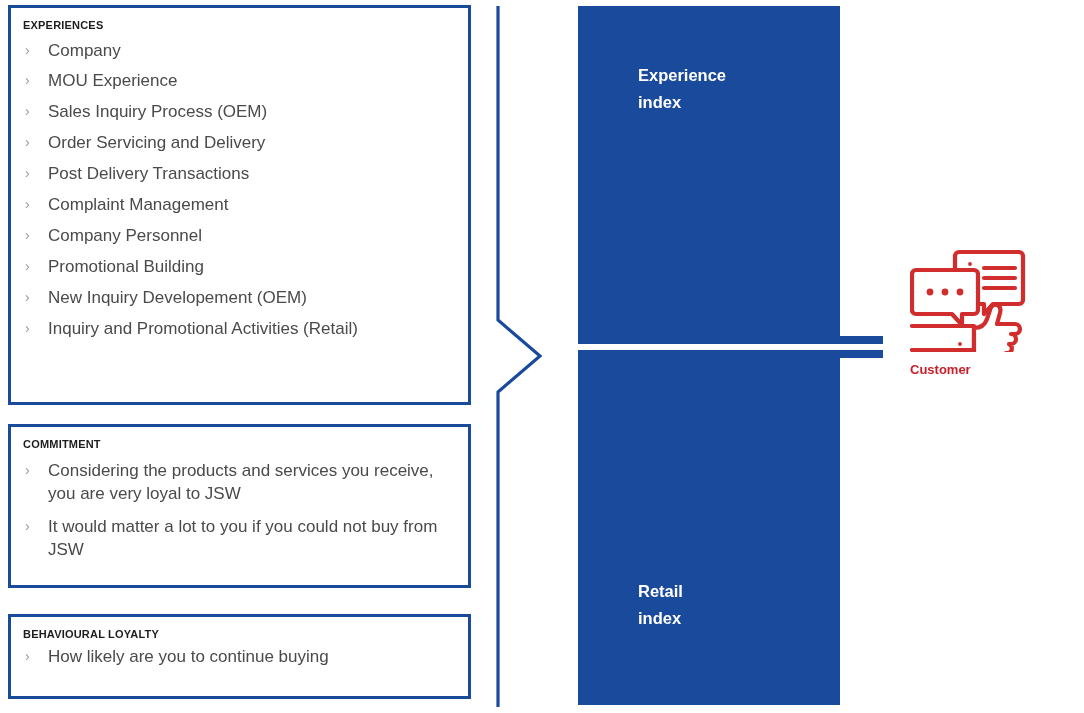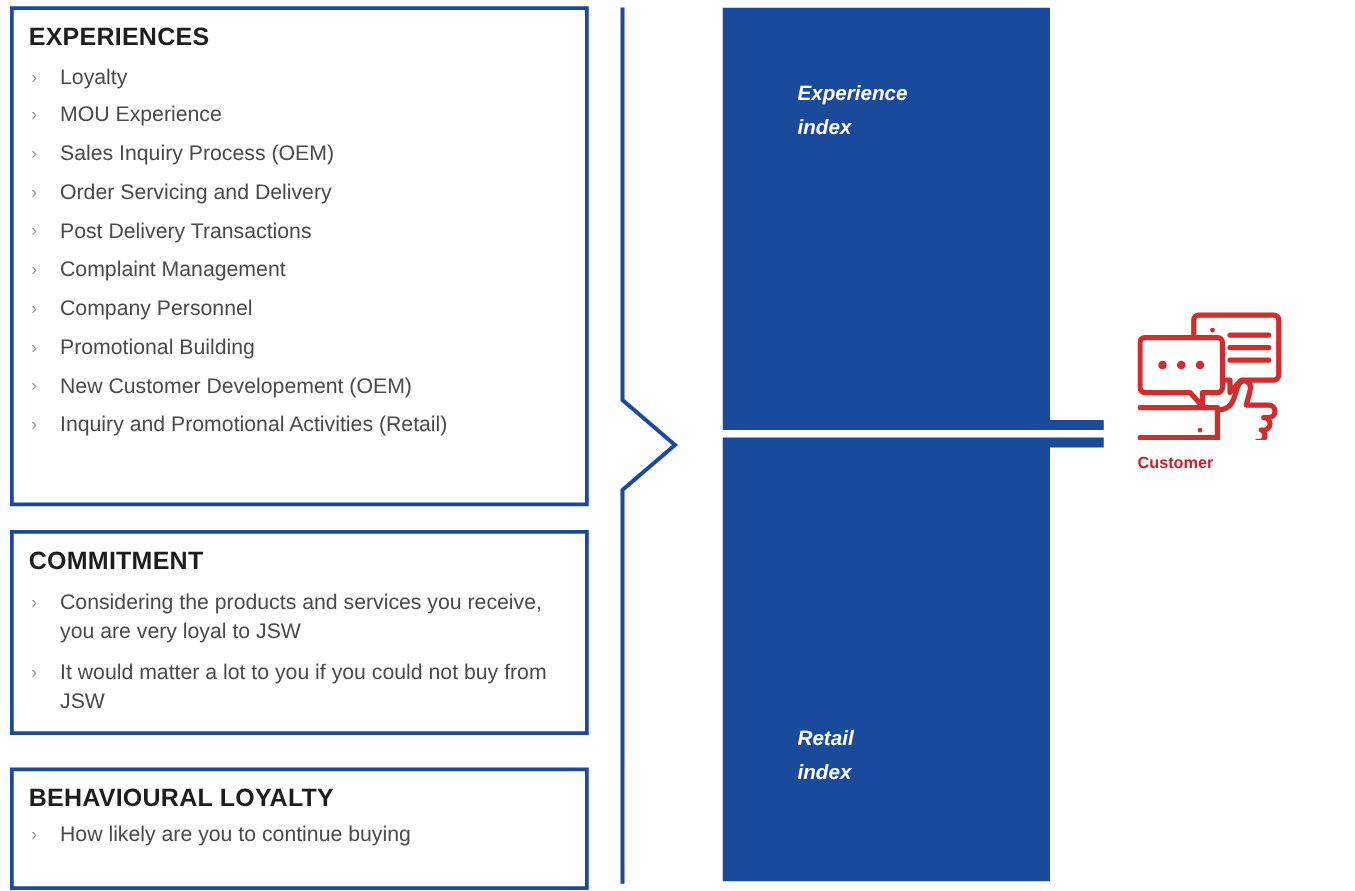--- a/index.html
+++ b/index.html
@@ -20,25 +20,25 @@
   
   .panel {
     position: absolute;
     left: 8px;
     box-sizing: border-box;
     border: 3px solid #1a4a9c;
     background: #ffffff;
   }
   #panel-experiences { top: 5px;   width: 463px; height: 400px; }
   #panel-commitment  { top: 424px; width: 463px; height: 164px; }
-  #panel-loyalty     { top: 614px; width: 463px; height: 98px;  }
+  #panel-loyalty     { top: 614px; width: 463px; height: 85px;  }
 
   .panel-title {
     font-weight: bold;
-    font-size: 20px;
+    font-size: 11px;
     letter-spacing: 0.2px;
     color: #1d1d1d;
     margin: 11px 0 2px 12px;
     font-family: "Liberation Sans", sans-serif;
   }
 
   ul.bullets {
     list-style: none;
     margin: 0;
     padding: 0 10px 0 12px;
@@ -83,21 +83,20 @@
   }
   .index-label {
     position: absolute;
     left: 60px;
     color: #ffffff;
     font-weight: bold;
     font-size: 16.5px;
     line-height: 1.65;
     font-family: "Liberation Sans", sans-serif;
     white-space: pre;
-    font-style: italic;
   }
   #label-experience { top: 56px; }
   #label-loyalty    { top: 572px; }
 
   
   #csi-block {
     position: absolute;
     left: 910px;
     top: 248px;
     width: 172px;
@@ -111,29 +110,29 @@
     line-height: 1.28;
     font-family: Liberation Sans, sans-serif;
   }
 </style>
 </head>
 <body>
 
 <div class="panel" id="panel-experiences">
   <div class="panel-title">EXPERIENCES</div>
   <ul class="bullets">
-    <li><span class="chev">›</span><span>Loyalty</span></li>
+    <li><span class="chev">›</span><span>Company</span></li>
     <li><span class="chev">›</span><span>MOU Experience</span></li>
     <li><span class="chev">›</span><span>Sales Inquiry Process (OEM)</span></li>
     <li><span class="chev">›</span><span>Order Servicing and Delivery</span></li>
     <li><span class="chev">›</span><span>Post Delivery Transactions</span></li>
     <li><span class="chev">›</span><span>Complaint Management</span></li>
     <li><span class="chev">›</span><span>Company Personnel</span></li>
     <li><span class="chev">›</span><span>Promotional Building</span></li>
-    <li><span class="chev">›</span><span>New Customer Developement (OEM)</span></li>
+    <li><span class="chev">›</span><span>New Inquiry Developement (OEM)</span></li>
     <li><span class="chev">›</span><span>Inquiry and Promotional Activities (Retail)</span></li>
   </ul>
 </div>
 
 <div class="panel" id="panel-commitment">
   <div class="panel-title">COMMITMENT</div>
   <ul class="bullets">
     <li><span class="chev">›</span><span>Considering the products and services you receive, you are very loyal to JSW</span></li>
     <li><span class="chev">›</span><span>It would matter a lot to you if you could not buy from JSW</span></li>
   </ul>

